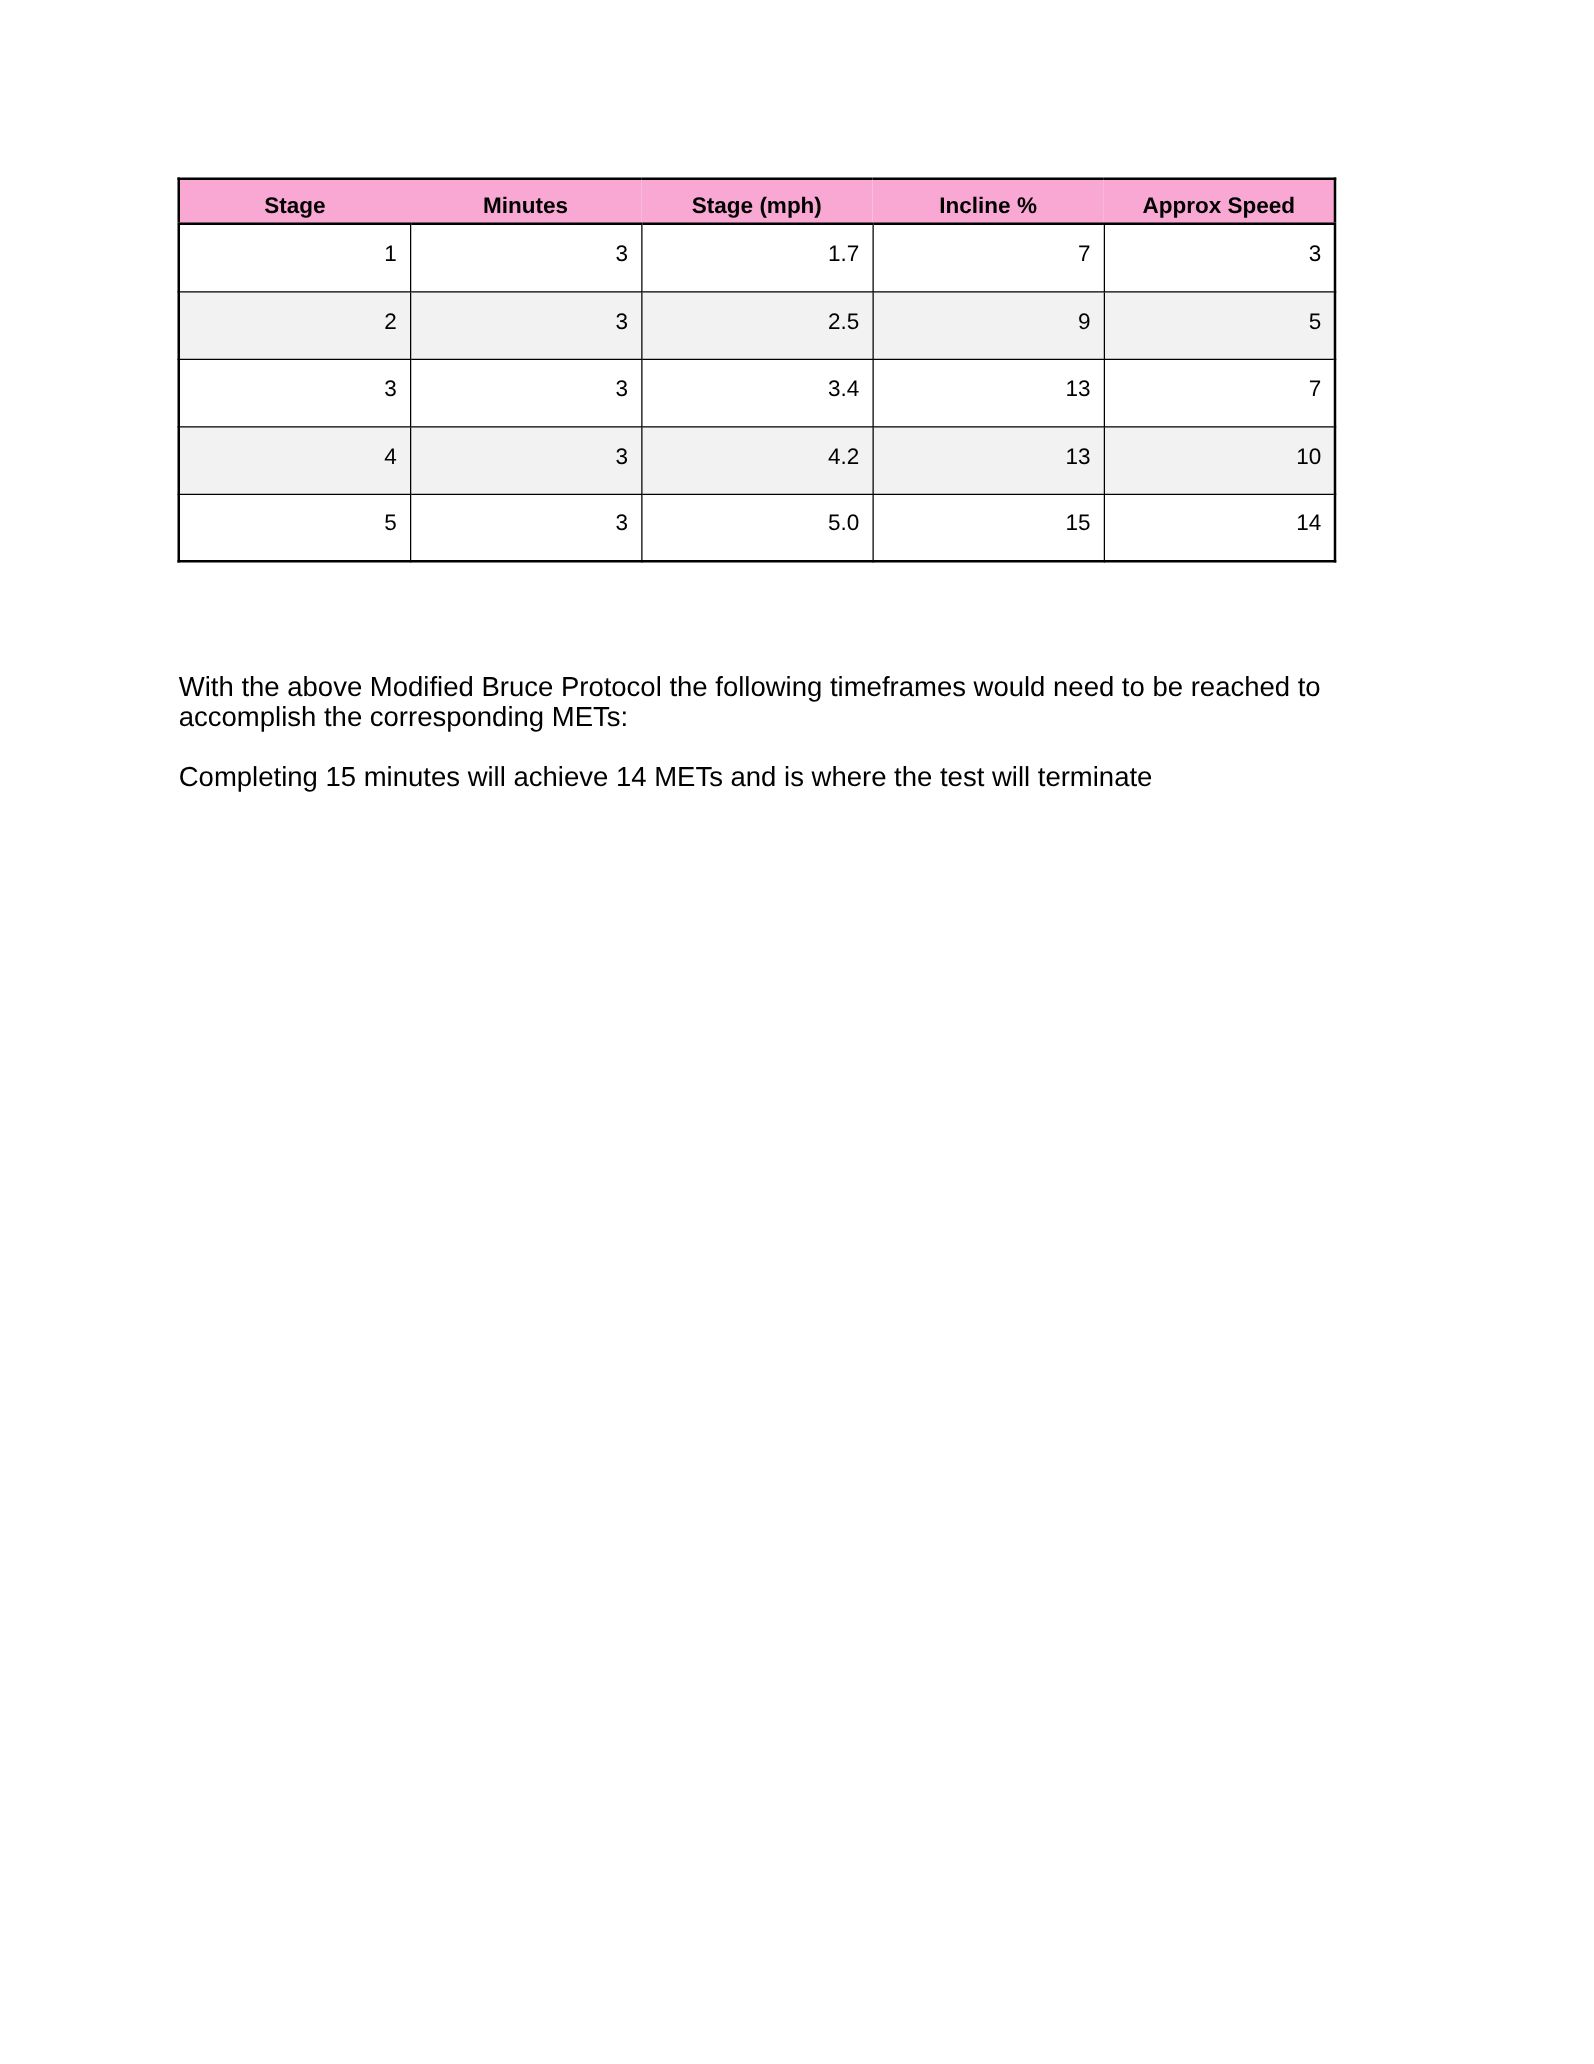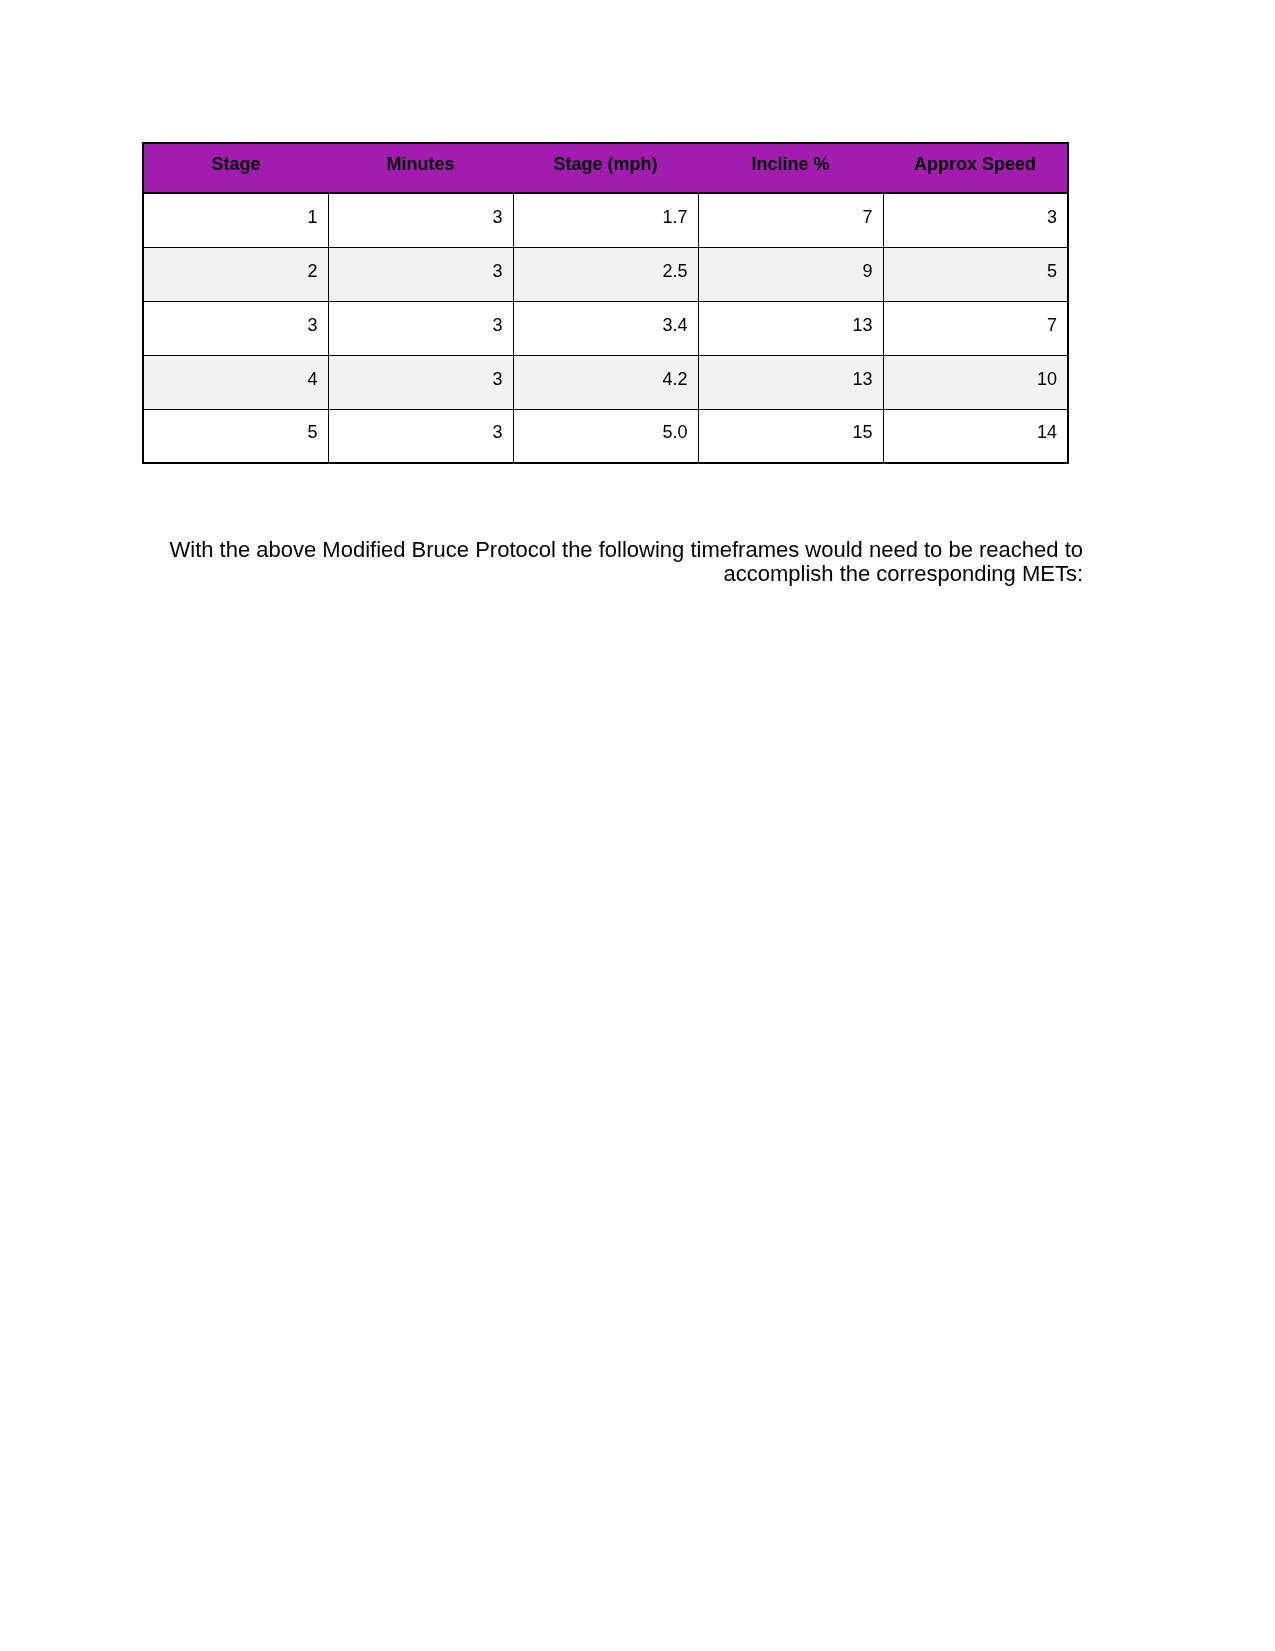--- a/index.html
+++ b/index.html
@@ -1,22 +1,22 @@
 <!DOCTYPE html>
 <html><head>
 <meta charset="utf-8">
 <style>
   html, body { margin:0; padding:0; background:#ffffff; }
   body { width:1275px; height:1651px; position:relative; font-family:"Liberation Sans", sans-serif; color:#000; }
   .tbl { position:absolute; left:142px; top:142px; width:927px; border-collapse:collapse; border:2px solid #000; table-layout:fixed; }
-  .tbl th { background:#a21caf; font-weight:bold; font-size:18px; height:50px; text-align:center; vertical-align:top; padding-top:10px; box-sizing:border-box; border:none; border-bottom:2px solid #000; }
+  .tbl th { background:#f9a8d4; font-weight:bold; font-size:18px; height:36px; text-align:center; vertical-align:top; padding-top:10px; box-sizing:border-box; border:none; border-bottom:2px solid #000; }
   .tbl td { font-size:18px; height:54px; text-align:right; padding:0 10px 6px 0; border:1.5px solid #000; box-sizing:border-box; }
   .tbl tr.alt td { background:#f2f2f2; }
   .text { position:absolute; left:143px; top:538px; width:940px; font-size:22px; line-height:24px; }
-  .text p { margin:0 0 24px 0;text-align:right; }
+  .text p { margin:0 0 24px 0; }
 </style>
 </head>
 <body>
 
 <table class="tbl">
   <thead>
     <tr>
       <th>Stage</th>
       <th>Minutes</th>
       <th>Stage (mph)</th>
@@ -58,13 +58,14 @@
       <td>3</td>
       <td>5.0</td>
       <td>15</td>
       <td>14</td>
     </tr>
   </tbody>
 </table>
 
 <div class="text">
   <p>With the above Modified Bruce Protocol the following timeframes would need to be reached to accomplish the corresponding METs:</p>
+  <p>Completing 15 minutes will achieve 14 METs and is where the test will terminate</p>
 </div>
 
 </body></html>

